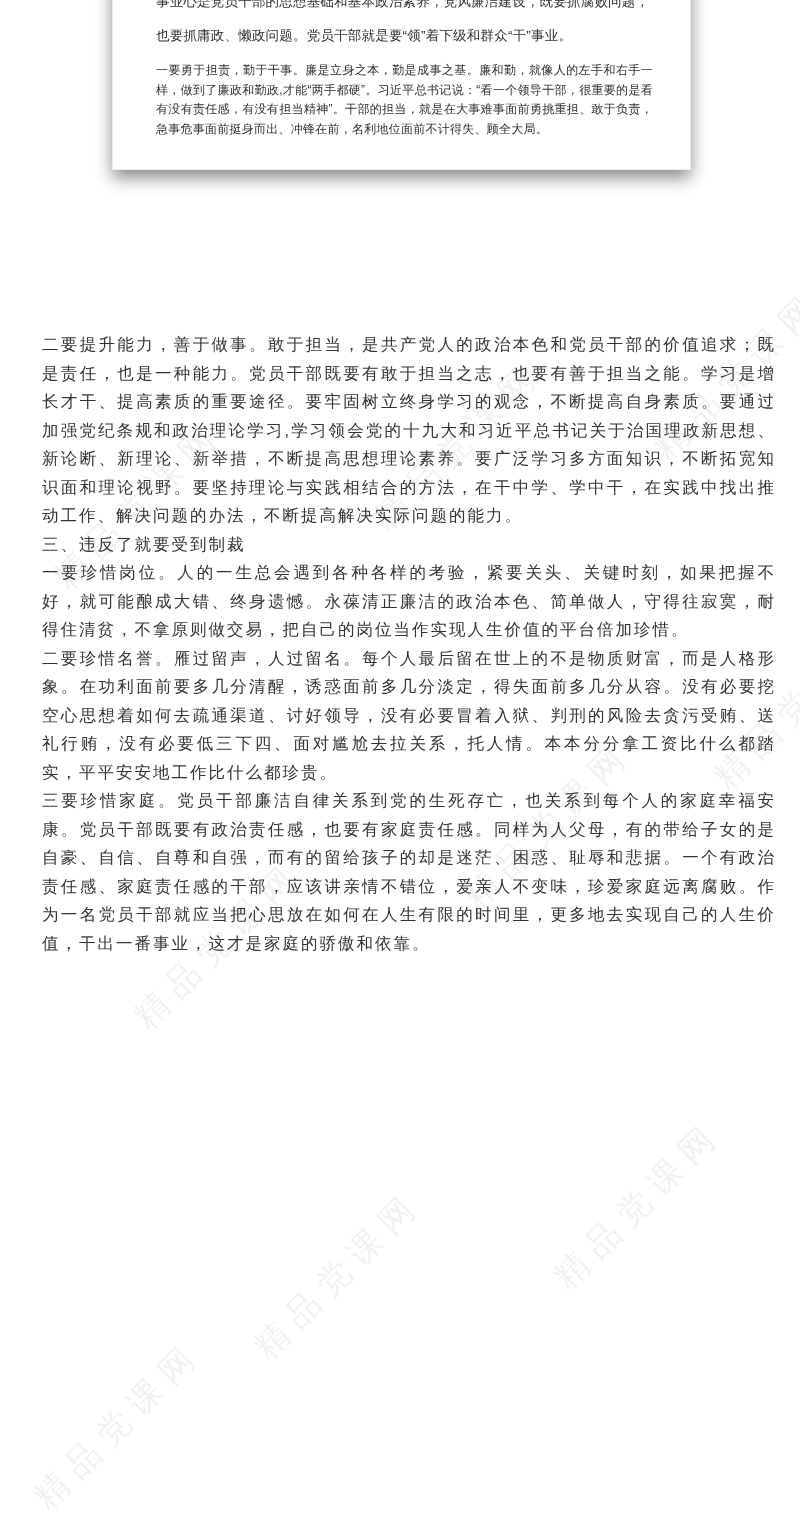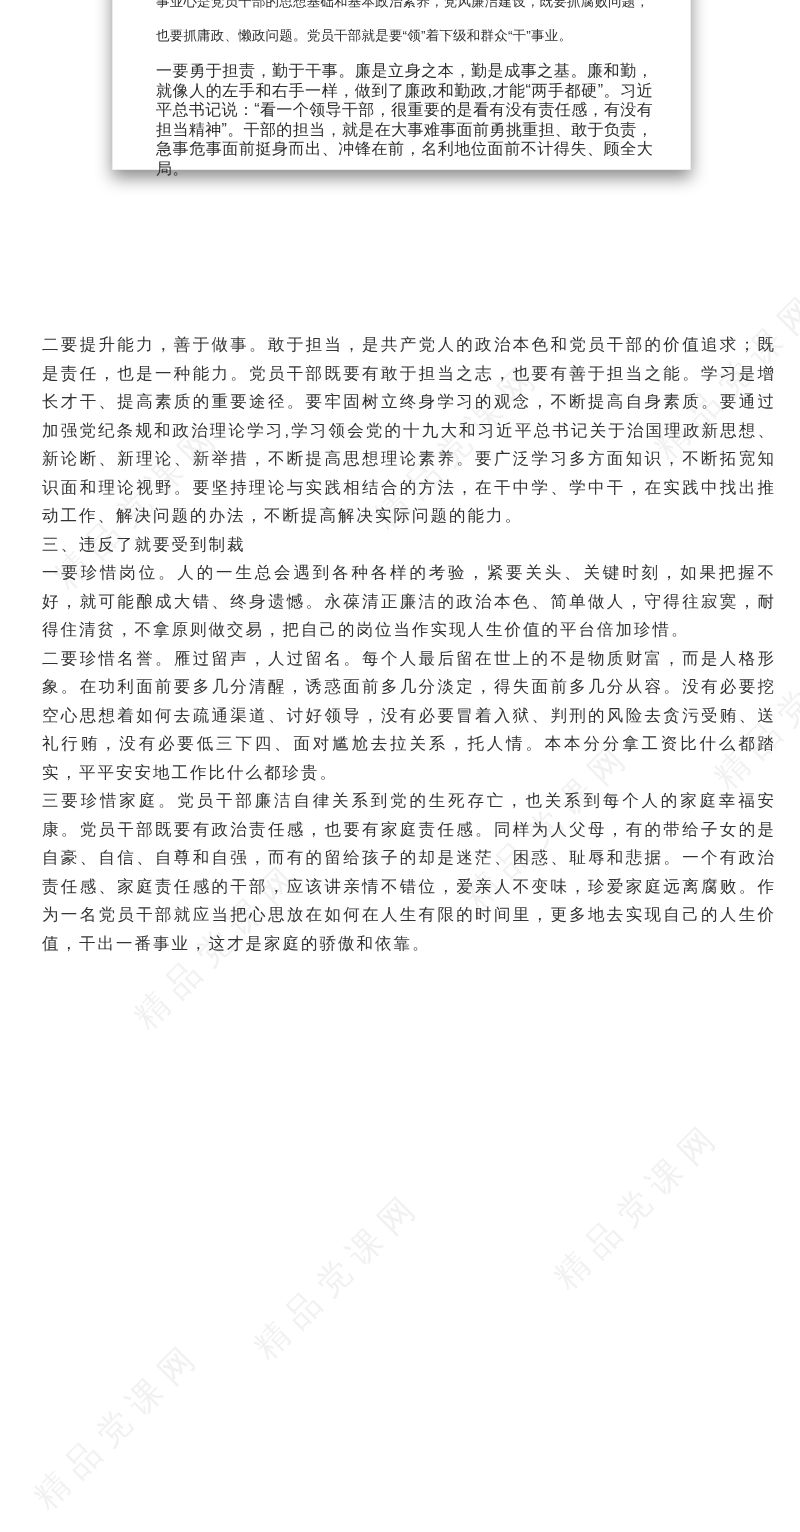--- a/index.html
+++ b/index.html
@@ -32,21 +32,21 @@
     background:#ffffff;border:1px solid #ececec;box-sizing:border-box;
     box-shadow:0 8px 16px rgba(0,0,0,0.45);
     padding:26px 37px 0 43px;
     z-index:2;color:#2e2e2e;
   }
   .card-intro{
     margin:0;font-size:13.5px;line-height:34px;letter-spacing:0.2px;
     white-space:nowrap;overflow:hidden;
   }
   .card-para{
-    margin:8px 0 0 0;font-size:16px;line-height:19.5px;letter-spacing:0.25px;
+    margin:8px 0 0 0;font-size:12px;line-height:19.5px;letter-spacing:0.25px;
     text-align:justify;color:#2e2e2e;
   }
   
   .body-text{
     position:absolute;left:0;top:330px;width:800px;box-sizing:border-box;
     padding:0 24px 0 42px;z-index:1;color:#333333;
   }
   .body-text p{
     margin:0;font-size:16.5px;line-height:28.5px;letter-spacing:2px;
     text-align:justify;

